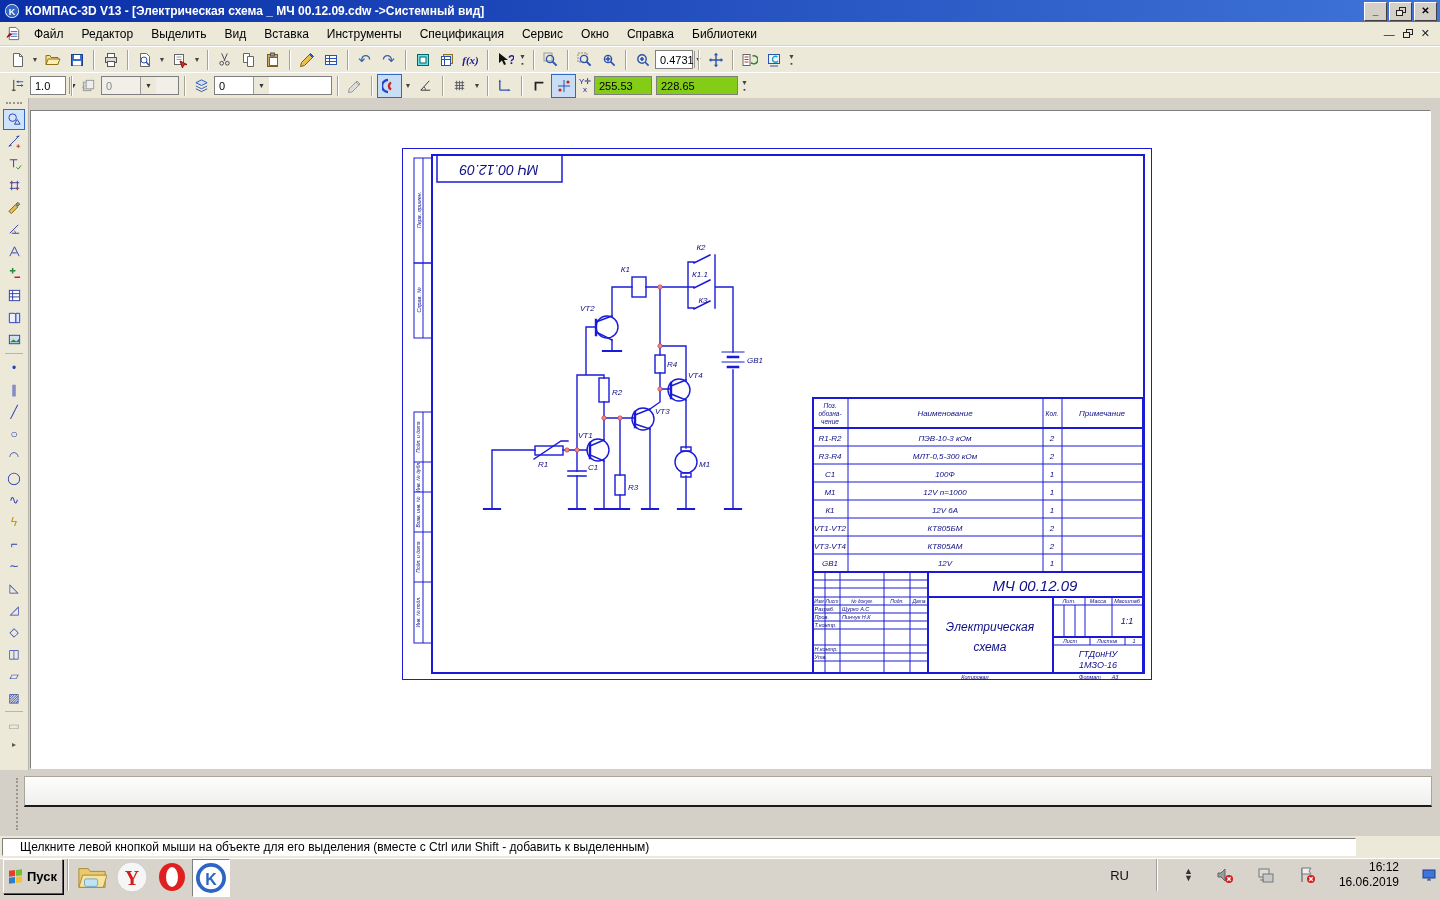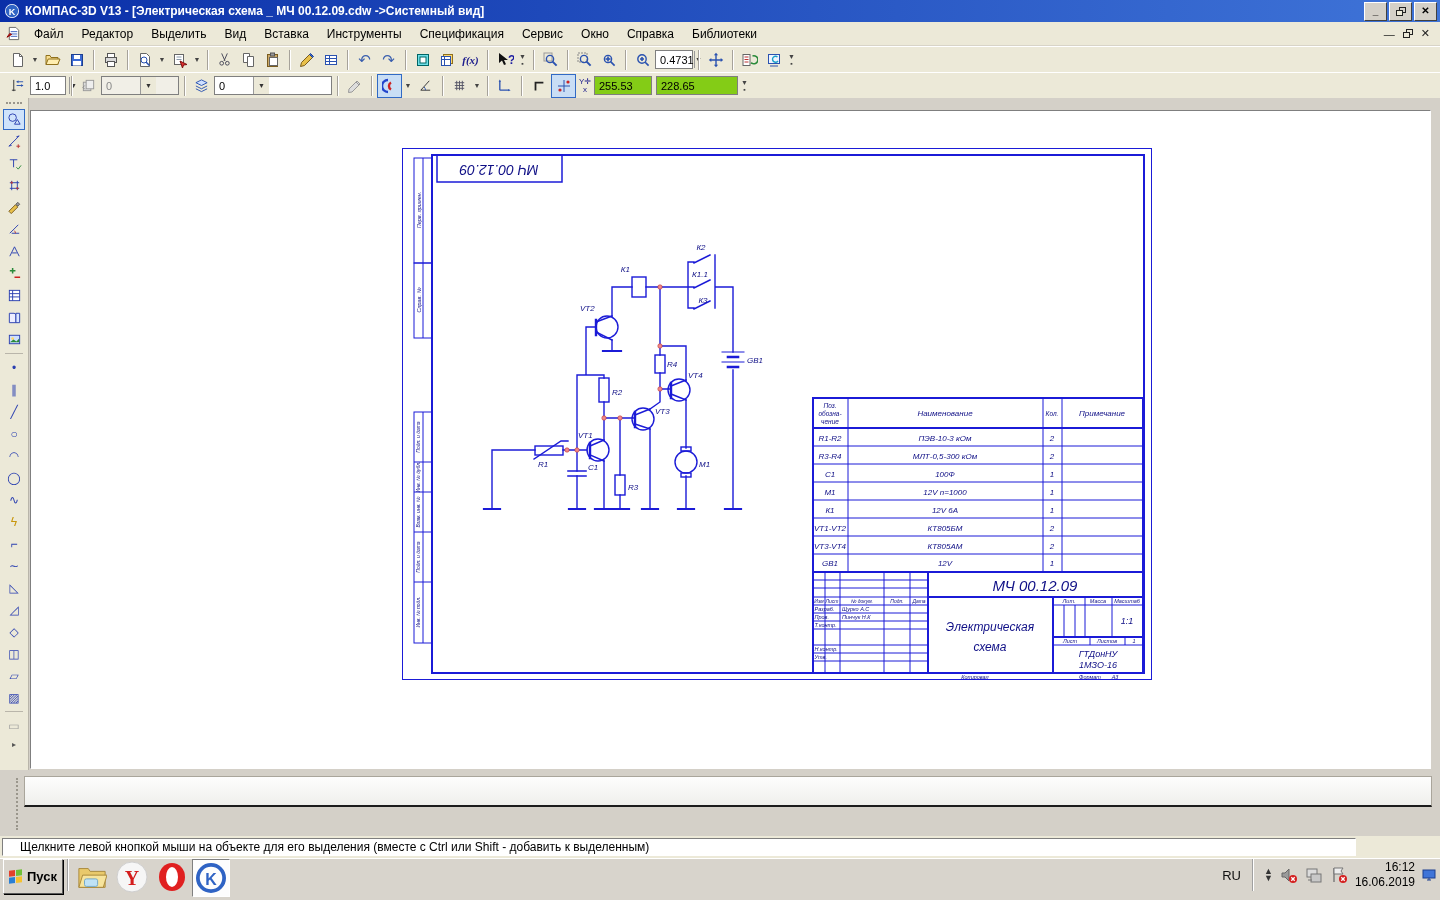--- a/index.html
+++ b/index.html
@@ -70,21 +70,21 @@
            display:flex;align-items:flex-start;box-sizing:border-box}
   #startbtn{margin-left:3px;width:58px;height:33px;background:#d8d4cc;border:1px solid;
             border-color:#fff #5a5a5a #5a5a5a #fff;box-shadow:1px 1px 0 #000;display:flex;align-items:center;
             justify-content:center;gap:4px;font-size:13px;font-weight:bold;flex:none}
   .winlogo{width:14px;height:14px;display:grid;grid-template-columns:6px 6px;grid-template-rows:6px 6px;gap:1px;transform:skewY(-6deg)}
   .winlogo i{display:block}
   .ql{width:40px;height:36px;display:flex;align-items:center;justify-content:center;flex:none}
   .qlbtn{width:36px;height:36px;background:#fdfdfd;border:1px solid;border-color:#808080 #fff #fff #808080;
          display:flex;align-items:center;justify-content:center;flex:none}
   .tsep{width:1px;height:32px;background:#a0a0a0;box-shadow:1px 0 0 #fff;margin:0 4px;flex:none}
-  #tray{margin-left:auto;display:flex;align-items:center;gap:7px;padding-right:4px}
+  #tray{margin-left:auto;display:flex;align-items:center;gap:23px;padding-right:4px}
   #lang{font-size:13px;color:#111}
   .trayicon{width:18px;height:18px;display:flex;align-items:center;justify-content:center;position:relative}
   #clock{font-size:12px;color:#000;text-align:right;line-height:15px;white-space:nowrap}
   #showdesk{width:14px;height:26px;display:flex;align-items:center;justify-content:center}
   .chev{font-size:9px;color:#333;line-height:7px;text-align:center}
   
   svg text{font-family:"Liberation Sans",sans-serif;font-style:italic;fill:#0f0f86}
   .t5{font-size:5px}.t55{font-size:5.5px}.t6{font-size:6.5px}.t8{font-size:8px}
   .t9{font-size:9px}.t12{font-size:12px}.t14{font-size:14px}.t15{font-size:15px}
 </style>

